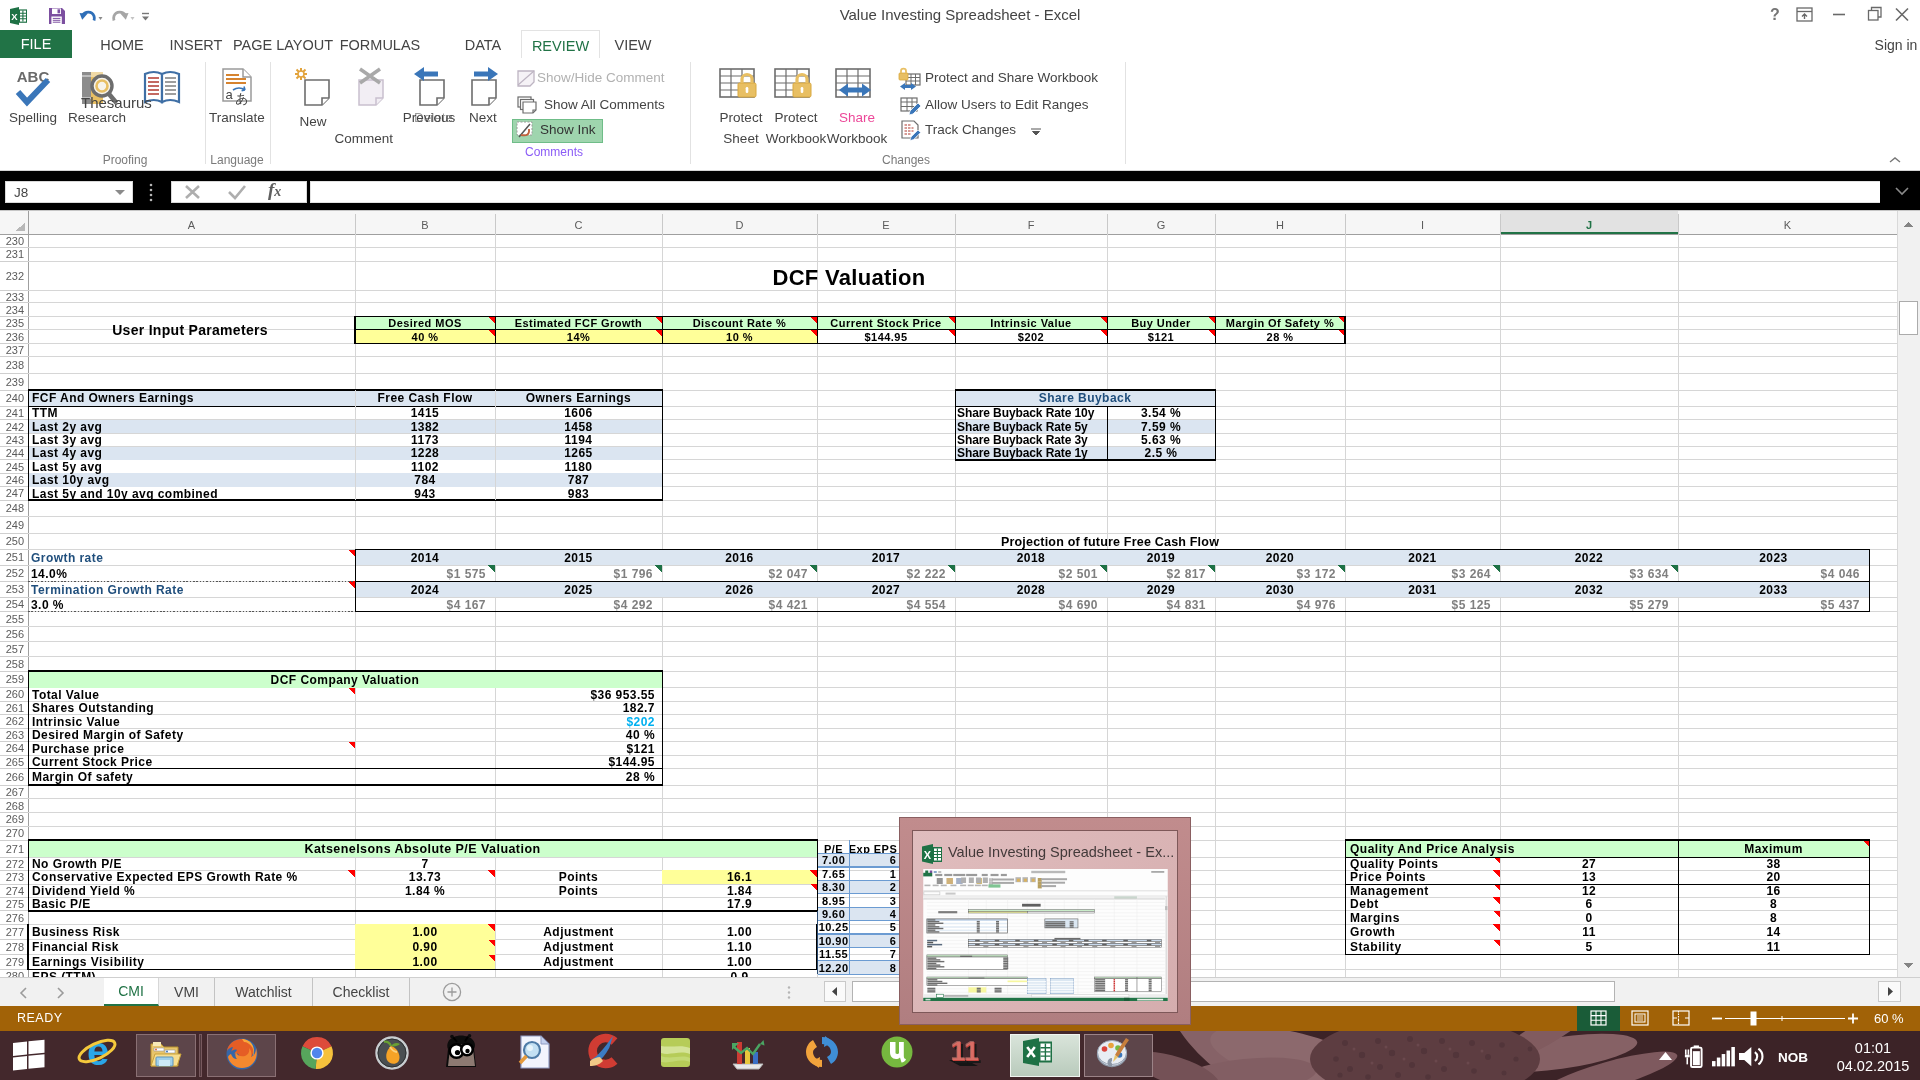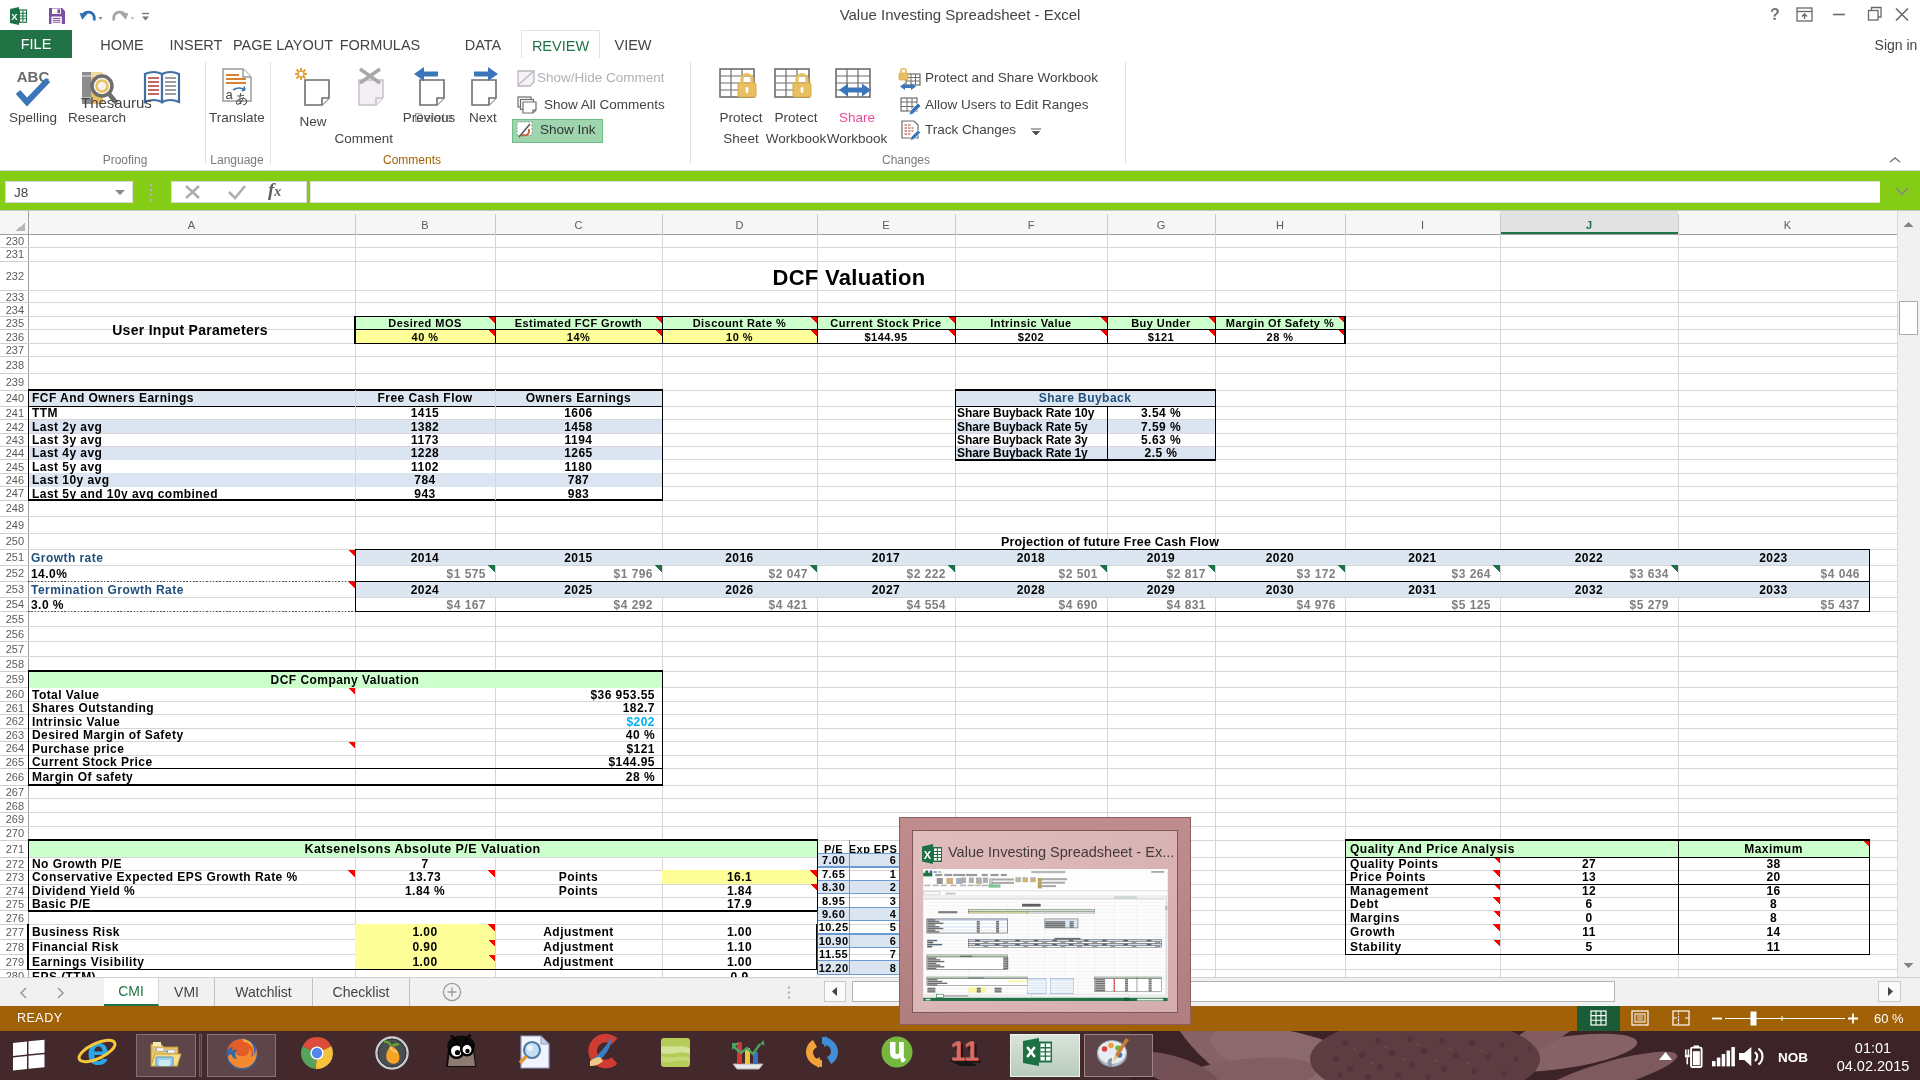--- a/index.html
+++ b/index.html
@@ -70,21 +70,21 @@
     <div class="abs" style="left:521px;top:0;width:79px;height:29px;background:#fff;border:1px solid #e3e3e3;border-bottom:none;color:#217346;font-size:14.5px;text-align:center;line-height:30px">REVIEW</div>
     <div class="abs" style="left:1856px;top:0;width:80px;height:28px;color:#444;font-size:14px;text-align:center;line-height:30px">Sign in</div>
   </div>
 <div class="abs" style="left:0;top:58px;width:1920px;height:113px;background:#fff;border-bottom:1px solid #d4d4d4">
     <div class="abs" style="left:205px;top:4px;width:1px;height:102px;background:#e2e2e2"></div>
     <div class="abs" style="left:270px;top:4px;width:1px;height:102px;background:#e2e2e2"></div>
     <div class="abs" style="left:690px;top:4px;width:1px;height:102px;background:#e2e2e2"></div>
     <div class="abs" style="left:1125px;top:4px;width:1px;height:102px;background:#e2e2e2"></div>
     <div class="abs" style="left:125px;top:95px;width:200px;margin-left:-100px;text-align:center;font-size:12px;color:#7a7a7a">Proofing</div>
     <div class="abs" style="left:237px;top:95px;width:200px;margin-left:-100px;text-align:center;font-size:12px;color:#7a7a7a">Language</div>
-    <div class="abs" style="left:483px;top:95px;width:200px;margin-left:-100px;text-align:left;font-size:12px;color:#a16207">Comments</div>
+    <div class="abs" style="left:483px;top:87px;width:200px;margin-left:-100px;text-align:right;font-size:12px;color:#8b5cf6">Comments</div>
     <div class="abs" style="left:906px;top:95px;width:200px;margin-left:-100px;text-align:center;font-size:12px;color:#7a7a7a">Changes</div>
     <svg class="abs" style="left:1888px;top:96px" width="16" height="12">
       <path d="M2 8 l5 -4 5 4" stroke="#777" fill="none" stroke-width="1.4"></path>
     </svg>
     <svg class="abs" style="left:10px;top:8px" width="46" height="42">
 <text x="23" y="16" font-size="15" font-weight="bold" fill="#6a6a6a" text-anchor="middle" font-family="&quot;Liberation Sans&quot;,sans-serif">ABC</text>
 <path d="M8 26 L17 36 L38 14" stroke="#3a76b9" stroke-width="6" fill="none"></path>
 </svg>
     <div class="abs" style="left:33px;top:52px;width:160px;margin-left:-80px;text-align:center;font-size:13.5px;color:#444">Spelling</div>
     <svg class="abs" style="left:76px;top:8px" width="46" height="42">
@@ -209,21 +209,21 @@
 <path d="M3 1 h12 l4 4 v13 h-16 z" fill="#fff" stroke="#6d6d6d" stroke-width="1.2"></path>
 <path d="M5.5 5 h6 M5.5 8 h9 M5.5 11 h9 M5.5 14 h6" stroke="#b0392f" stroke-width="1.2" stroke-dasharray="2.5,1"></path>
 <path d="M12 17 L19 10 l2.6 2.6 -7 7 -3.6 1 z" fill="#3a76b9" stroke="#fff" stroke-width="0.7"></path>
 </svg>
     <div class="abs" style="left:925px;top:64px;font-size:13.5px;color:#444">Track Changes</div>
     <svg class="abs" style="left:1030px;top:70px" width="12" height="8">
 <path d="M1 1 h10 M2.5 3.5 l3.5 3.5 3.5 -3.5 z" stroke="#555" fill="#555" stroke-width="1"></path>
 </svg>
   </div>
 
-<div class="abs" style="left:0;top:171px;width:1920px;height:40px;background:#84cc16;border-bottom:1px solid #c6c6c6">
+<div class="abs" style="left:0;top:171px;width:1920px;height:40px;background:#000000;border-bottom:1px solid #c6c6c6">
  <div class="abs" style="left:5px;top:10px;width:128px;height:22px;background:#fff;border:1px solid #d9d9d9;font-size:13.5px;color:#444;line-height:21px;padding-left:8px">J8</div>
  <svg class="abs" style="left:113px;top:17px" width="14" height="10">
       <path d="M2 2 l5 5 5 -5 z" fill="#8a8a8a"></path>
     </svg>
  <svg class="abs" style="left:146px;top:11px" width="10" height="20">
       <g fill="#b5b5b5">
         <circle cx="5" cy="3" r="1.3"></circle>
         <circle cx="5" cy="8" r="1.3"></circle>
         <circle cx="5" cy="13" r="1.3"></circle>
         <circle cx="5" cy="18" r="1.3"></circle>

